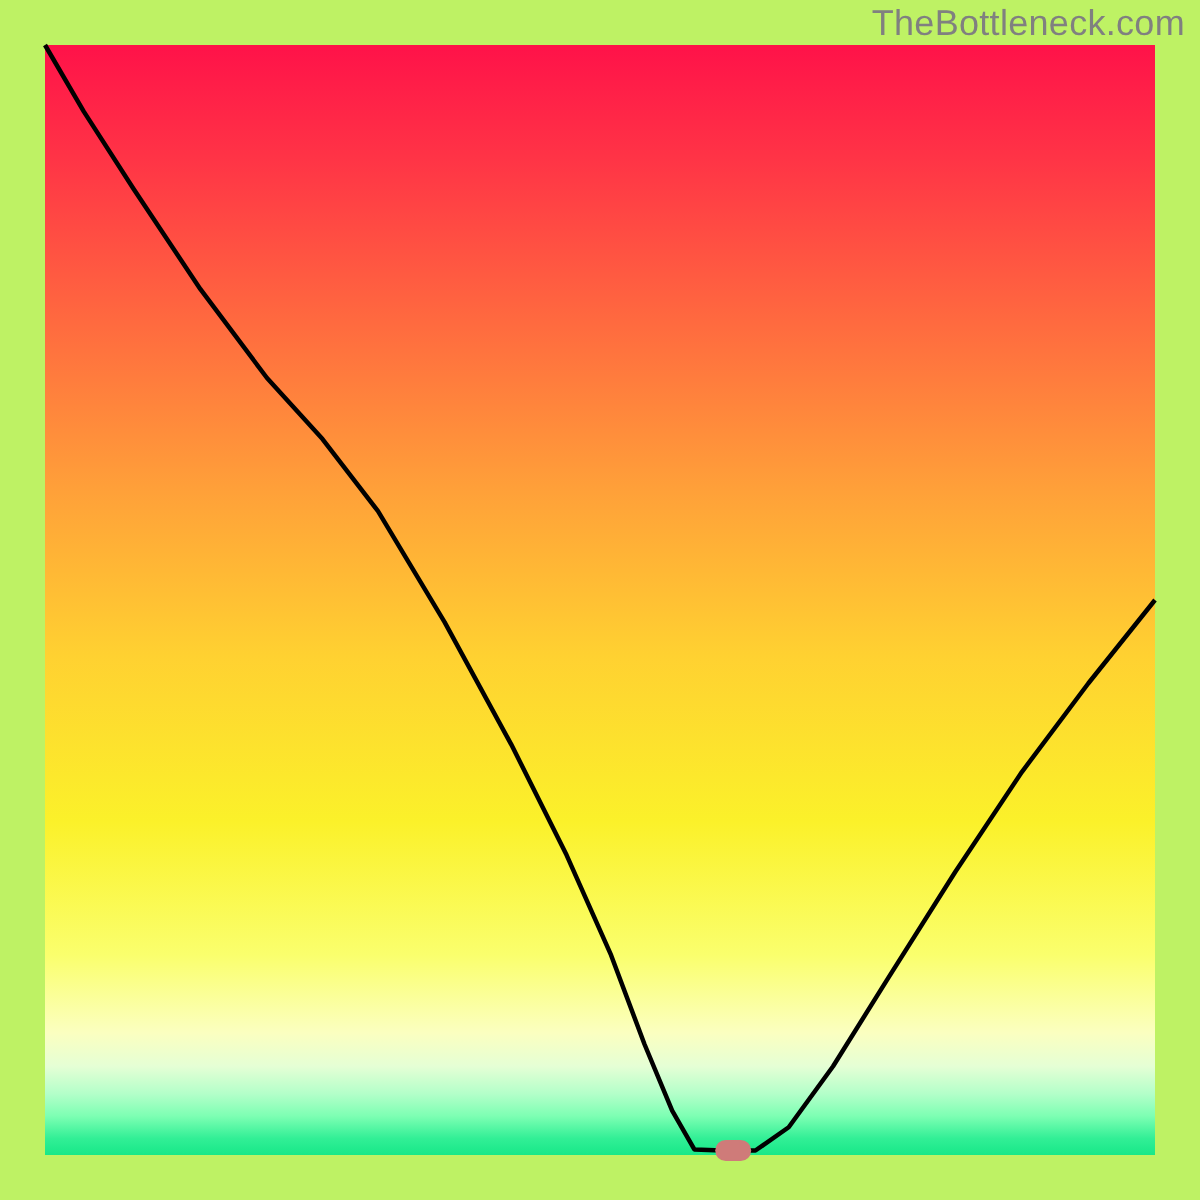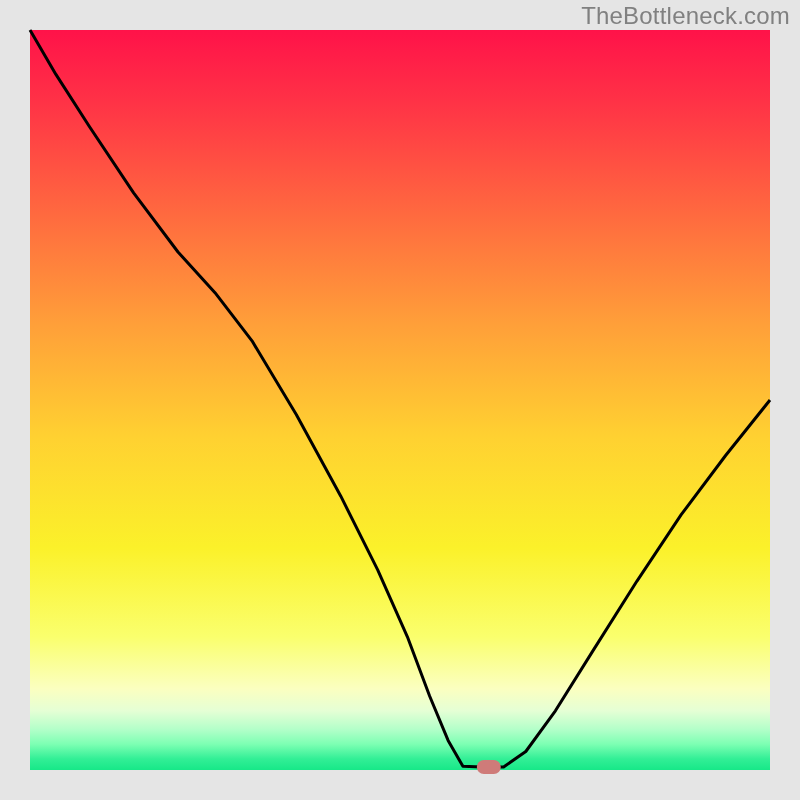--- a/index.html
+++ b/index.html
@@ -9,21 +9,21 @@
     height: 800px;
     background: #000000;
     overflow: hidden;
   }
   .frame {
     position: absolute;
     left: 0;
     top: 0;
     width: 800px;
     height: 800px;
-    background: #e5e5e5;
+    background: #bef264;
   }
   .watermark {
     position: absolute;
     top: 2px;
     right: 10px;
     font-family: Arial, Helvetica, sans-serif;
     font-size: 24px;
     color: #808080;
     font-weight: 500;
     letter-spacing: 0.2px;

